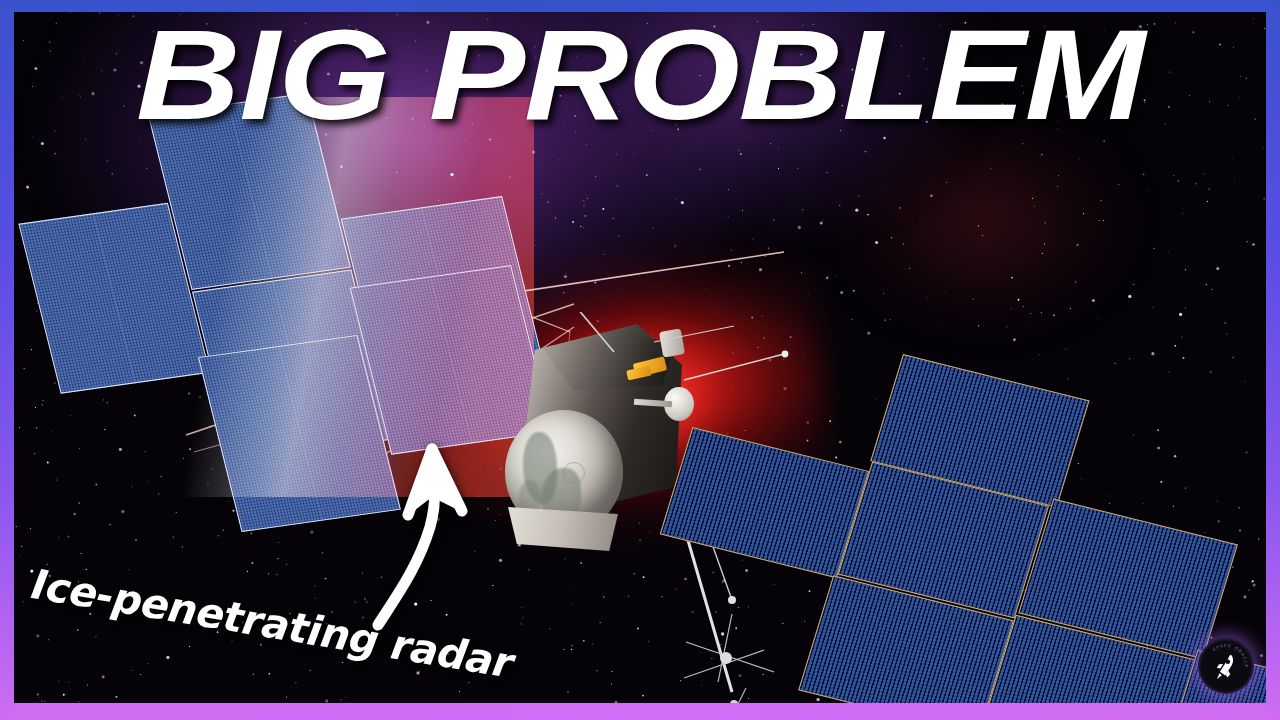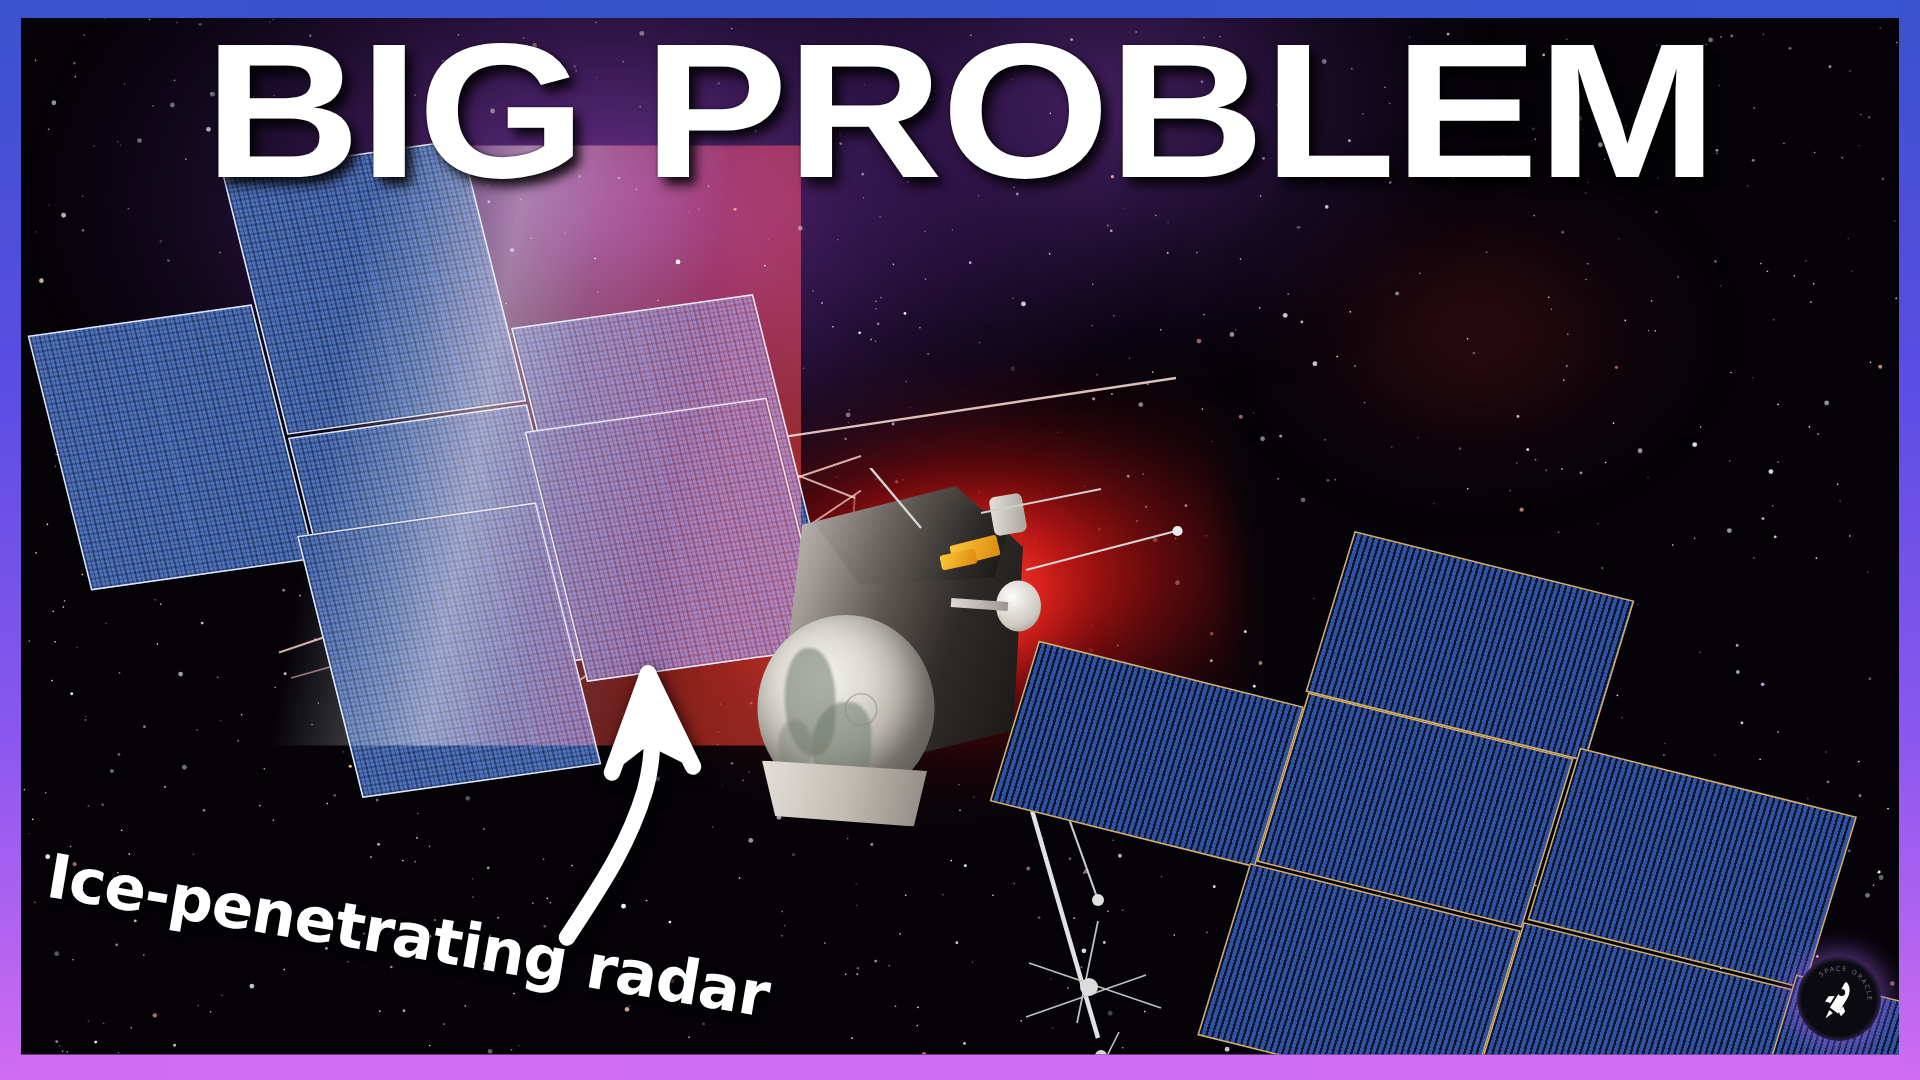--- a/index.html
+++ b/index.html
@@ -11,20 +11,21 @@
     font-family: "Liberation Sans", sans-serif;
   }
 
   
   #thumbnail {
     position: relative;
     width: 1280px;
     height: 720px;
     overflow: hidden;
     background: #000;
+    font-style: italic;
   }
 
   
   .frame-border {
     position: absolute;
     z-index: 60;
     pointer-events: none;
   }
   .frame-top {
     left: 0; top: 0; width: 1280px; height: 12px;

